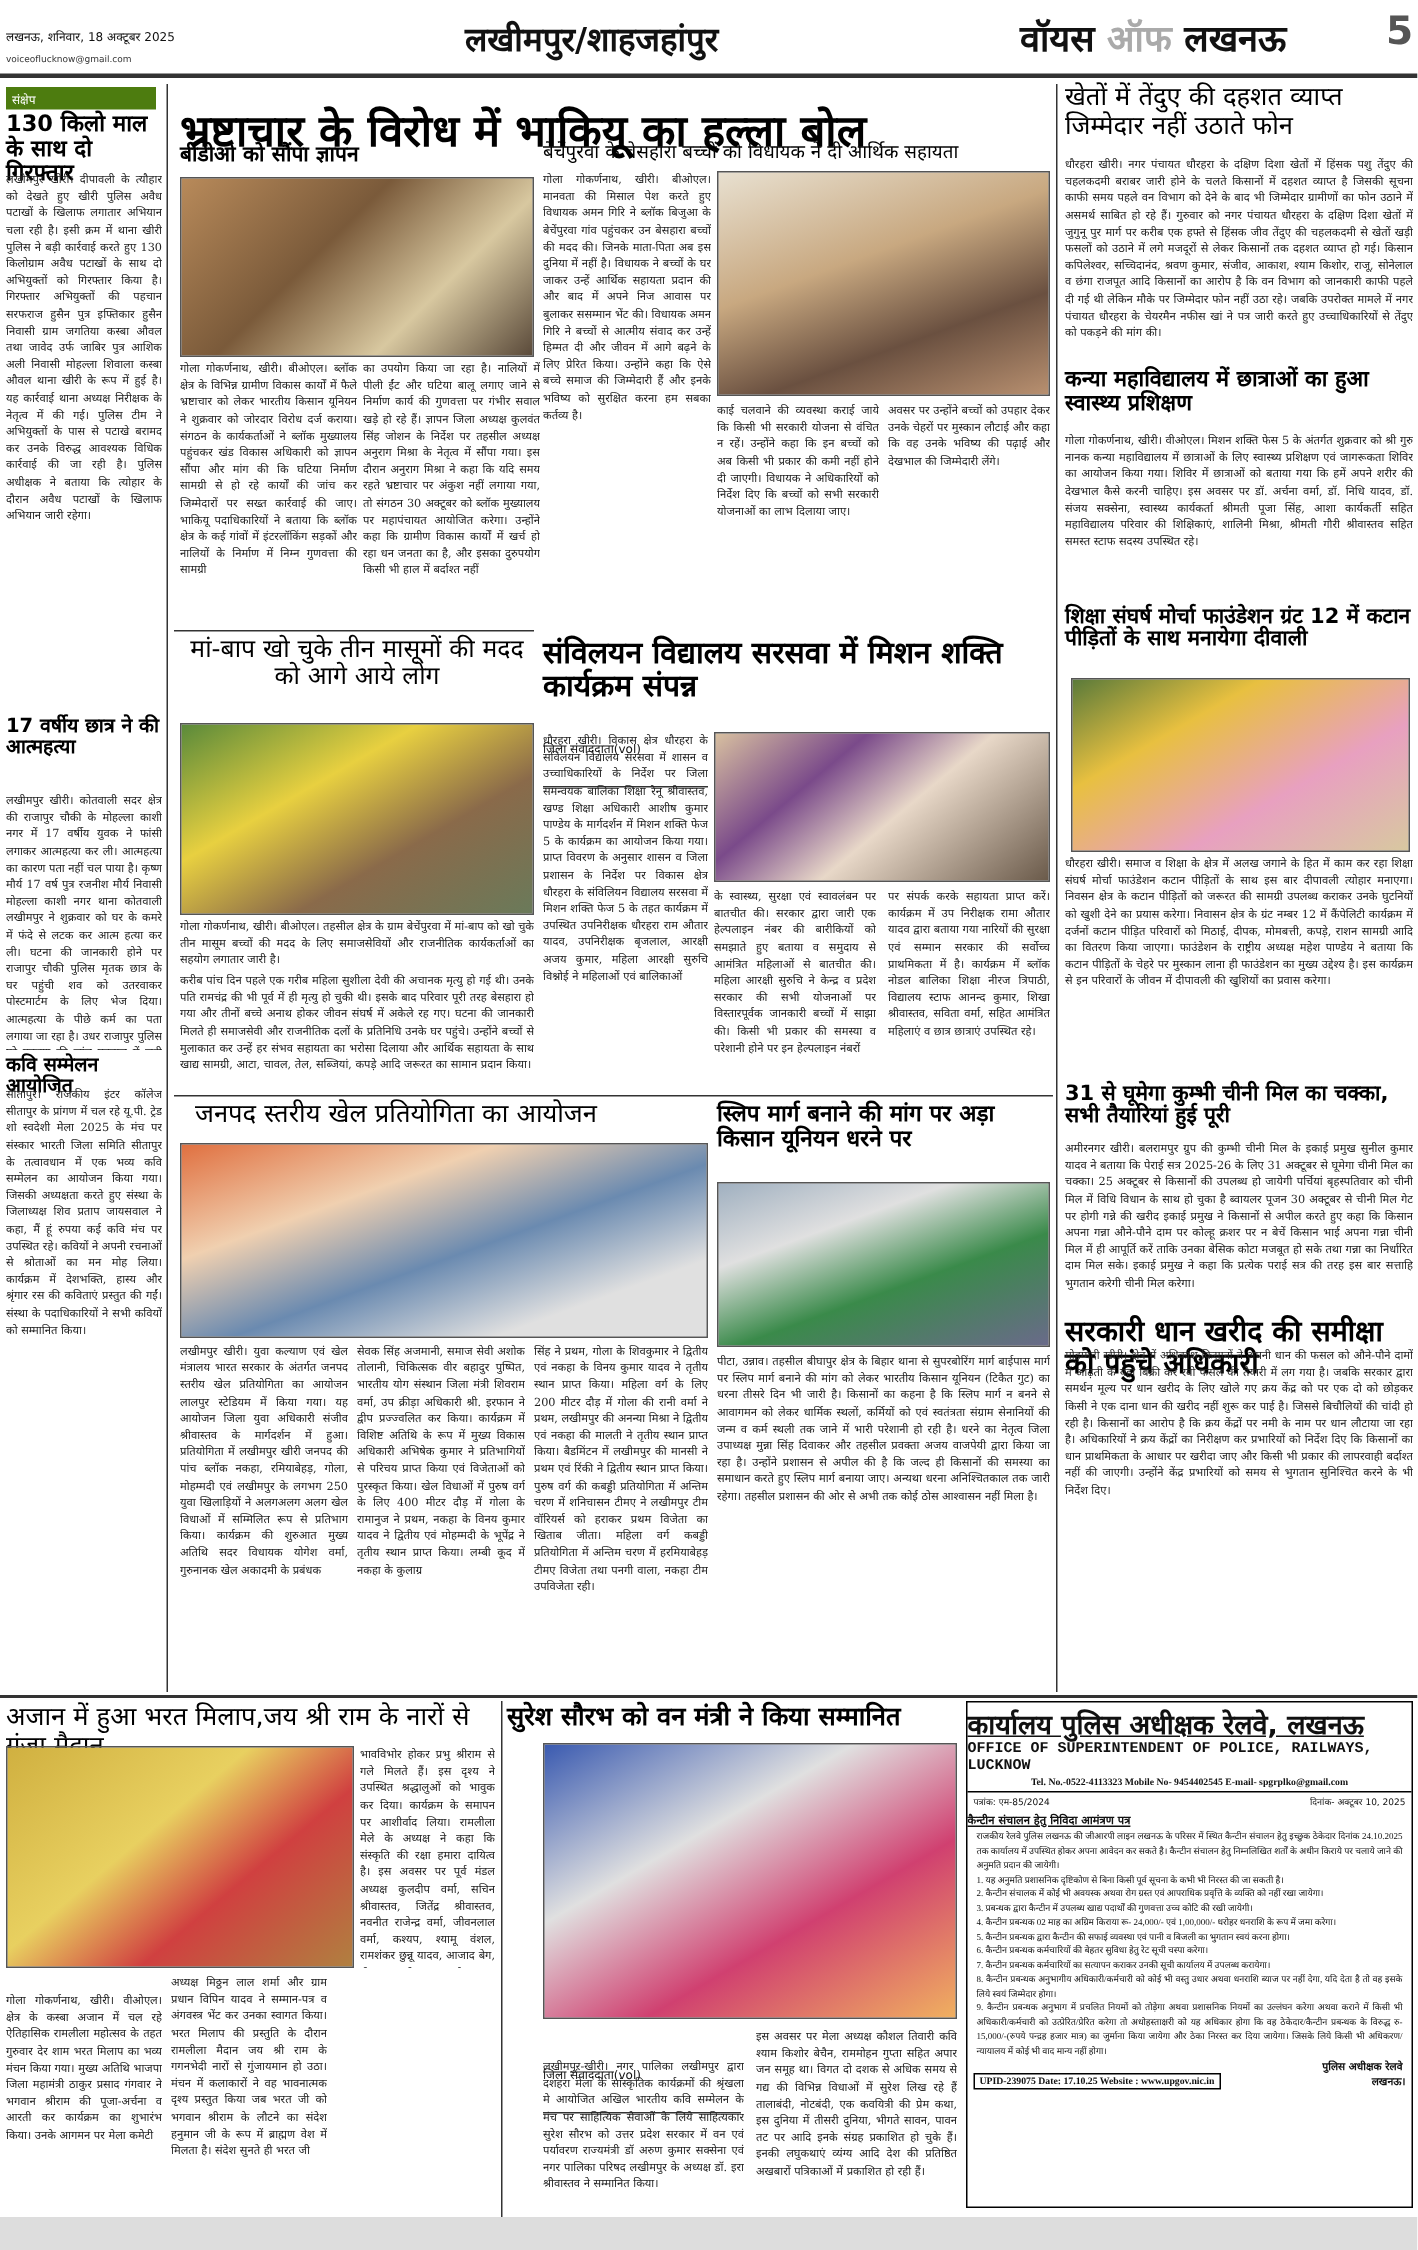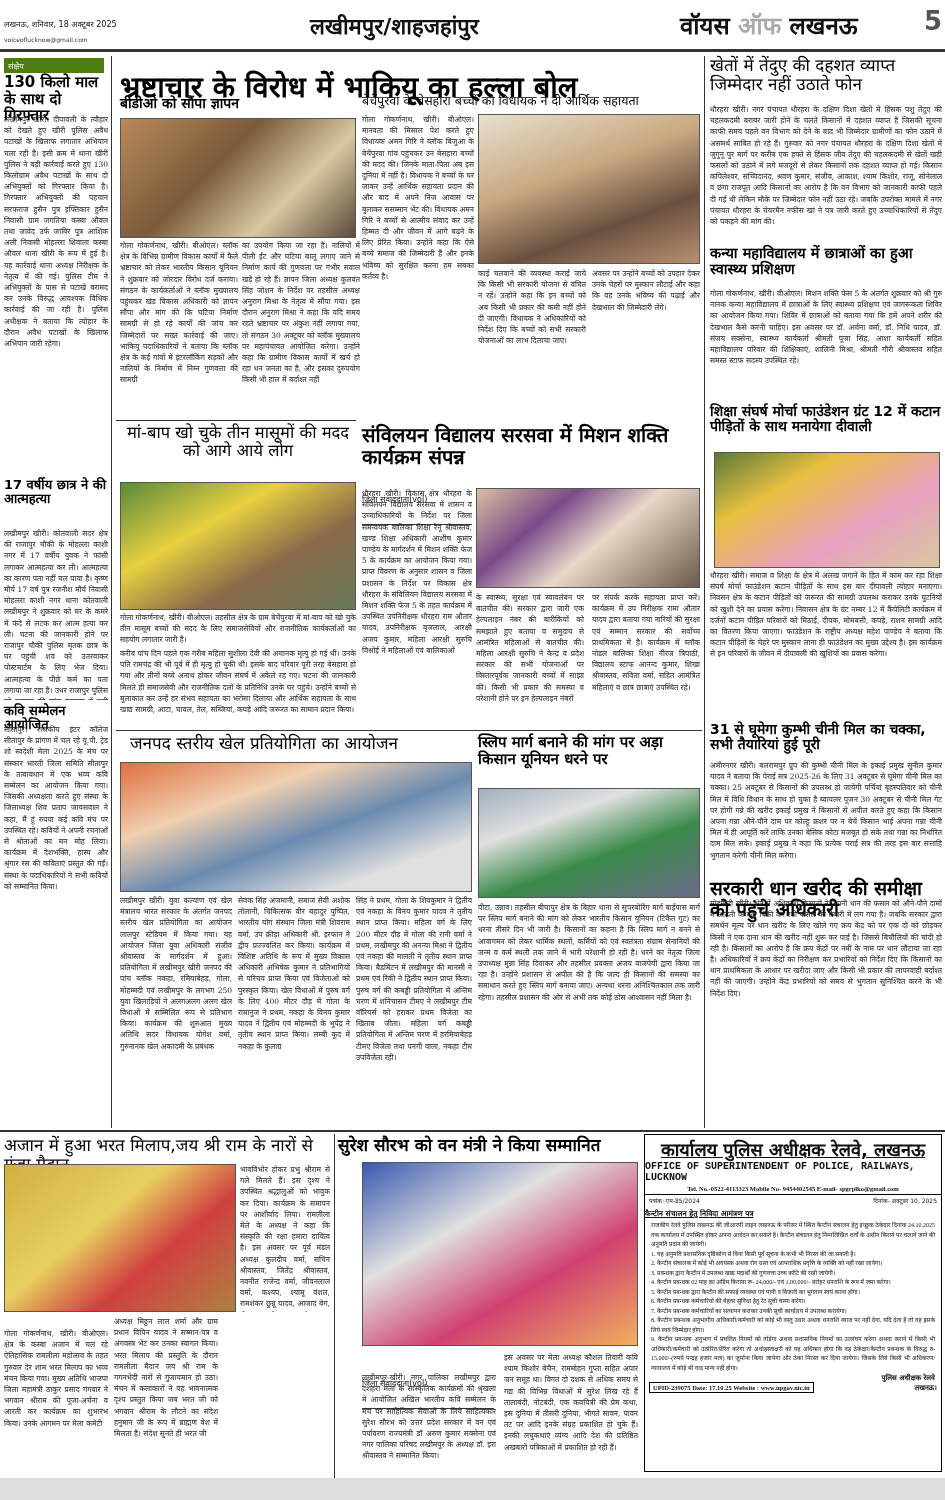--- a/index.html
+++ b/index.html
@@ -20,21 +20,21 @@
   .photo.p4 { background: linear-gradient(140deg, #d8c0a0, #7a4a8a 30%, #e8d8c8 55%, #6a5a4a); }
   .photo.p5 { background: linear-gradient(150deg, #5a7a3a, #e8c040 30%, #e8a0c0 65%, #d8c8a0); }
   .photo.p6 { background: linear-gradient(160deg, #e07040, #f0d0b0 30%, #6a8ab0 55%, #e0e0e0 80%); }
   .photo.p7 { background: linear-gradient(160deg, #a0b0c0, #e0e0e0 30%, #3a8a4a 60%, #6a6a8a); }
   .photo.p8 { background: linear-gradient(140deg, #d0b040, #e8d060 40%, #d04040 65%, #b08040); }
   .photo.p9 { background: linear-gradient(150deg, #3a5ab0, #e0e0e0 35%, #d04070 65%, #f0b060); }
   .vline { background: #333; width: 1px; }
   .hline { background: #333; height: 1px; }
   .tag { background: #4d7c0f; color: #fff; font-size: 8px; padding: 2px 4px; }
   .notice { border: 1.5px solid #000; background: #fff; }
-  .notice-title { font-size: 18px; text-align: center; font-weight: bold; text-decoration: underline; }
+  .notice-title { font-size: 18px; font-weight: bold; text-decoration: underline; }
   .notice-en { font-size: 10px; text-align: left; font-weight: bold; font-family: Liberation Mono, monospace; }
   .notice-contact { font-size: 6.5px; text-align: center; font-weight: bold; font-family: "Liberation Serif", serif; }
   .notice-row { font-size: 6px; display: flex; justify-content: space-between; padding: 0 4px; }
   .notice-sub { font-size: 7.5px; font-weight: bold; text-decoration: underline; }
   .notice-body { font-size: 6px; line-height: 9.5px; padding: 0 6px; text-align: justify; font-family: "Liberation Serif", serif; }
   .notice-footer { font-size: 6.5px; font-weight: bold; font-family: "Liberation Serif", serif; border: 1px solid #000; padding: 1px 3px; }
   .bottom-bar { left: 0; top: 1478px; width: 945px; height: 22px; background: #ddd; }
   .kicker { font-size: 8px; border-bottom: 1px solid #333; padding-bottom: 20px; margin-top: 23px; }
 </style>
 </head>

